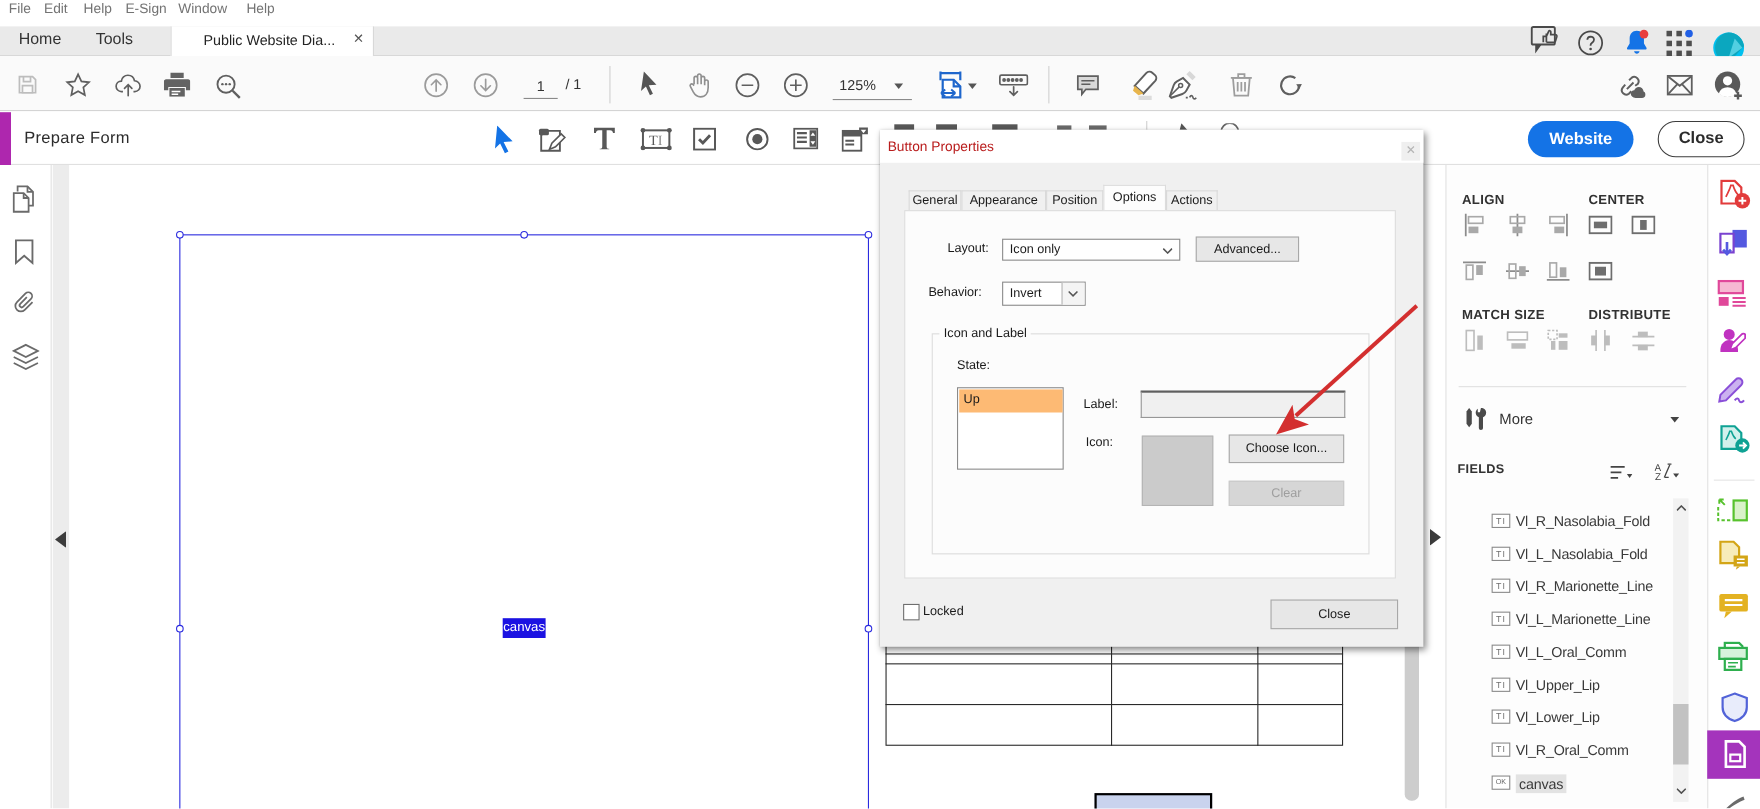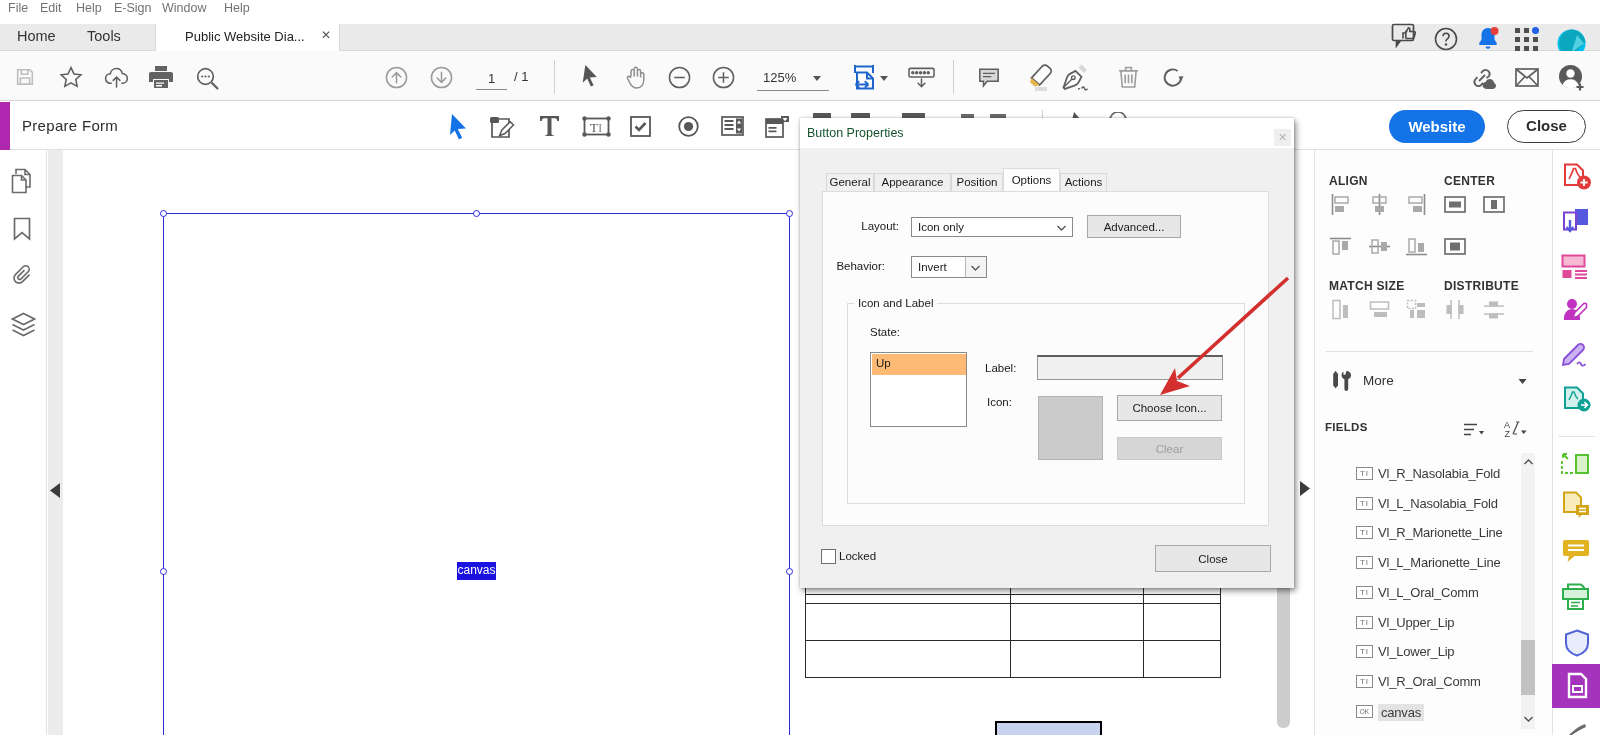--- a/index.html
+++ b/index.html
@@ -542,39 +542,39 @@
 <div class="abs" style="left:1552px;top:664px;width:48px;height:44px;background:#a434bc"></div>
 <svg class="abs" style="left:1567px;top:672px" width="21" height="27" viewBox="0 0 21 27">
     <path d="M2 2h12l5 5v18H2z" fill="none" stroke="#fff" stroke-width="2.4"></path>
     <rect x="6" y="14" width="9" height="6" fill="none" stroke="#fff" stroke-width="2"></rect>
   </svg>
 <svg class="abs" style="left:1567px;top:722px" width="20" height="13" viewBox="0 0 20 13">
     <path d="M2 13C6 9 12 4 18 2l1 3c-5 2-10 5-14 8z" fill="#6b6b6b"></path>
   </svg>
 <div class="abs" id="dialog">
   <div class="abs" id="dlgtitle"></div>
-  <div class="abs" style="left:7px;top:8px;font-size:12.5px;color:#14532d">Button Properties</div>
+  <div class="abs" style="left:7px;top:8px;font-size:12.5px;color:#b91c1c">Button Properties</div>
   <div class="abs" style="left:474px;top:11px;width:17px;height:17px;background:#efefef;color:#b5b5b5;font-size:11px;text-align:center;line-height:17px">✕</div>
 
   <div class="tab" style="left:26px;width:48px">General</div>
   <div class="tab" style="left:74px;width:77px">Appearance</div>
   <div class="tab" style="left:151px;width:52px">Position</div>
   <div class="tab" id="tabactive" style="left:203px;width:57px">Options</div>
   <div class="tab" style="left:260px;width:47px">Actions</div>
 
   <div class="abs" id="tabpane"></div>
   <div class="abs lbl" style="left:58px;top:102px;width:41px;text-align:right">Layout:</div>
   <div class="abs" id="combo1">
       <span>Icon only</span>
       <svg class="abs" style="right:6px;top:7px" width="9" height="6" viewBox="0 0 9 6" fill="none" stroke="#555" stroke-width="1.4">
         <path d="M0.5 1l4 4 4-4"></path>
       </svg>
     </div>
   <div class="abs btn" style="left:287px;top:97px;width:94px;height:23px;line-height:22px">Advanced...</div>
-  <div class="abs lbl" style="left:30px;top:142px;width:55px;text-align:right">Behavior:</div>
+  <div class="abs lbl" style="left:44px;top:142px;width:55px;">Behavior:</div>
   <div class="abs" id="combo2">
       <span>Invert</span>
       <div class="cbx"><svg style="margin:7px 0 0 5px" width="9" height="6" viewBox="0 0 9 6" fill="none" stroke="#555" stroke-width="1.4">
           <path d="M0.5 1l4 4 4-4"></path>
         </svg></div>
     </div>
 
   <div class="abs" id="grpbox"></div>
   <div class="abs" style="left:54px;top:179px;background:#fcfcfc;padding:0 4px;font-size:11.5px;color:#1a1a1a">Icon and Label</div>
   <div class="abs lbl" style="left:70px;top:208px">State:</div>

